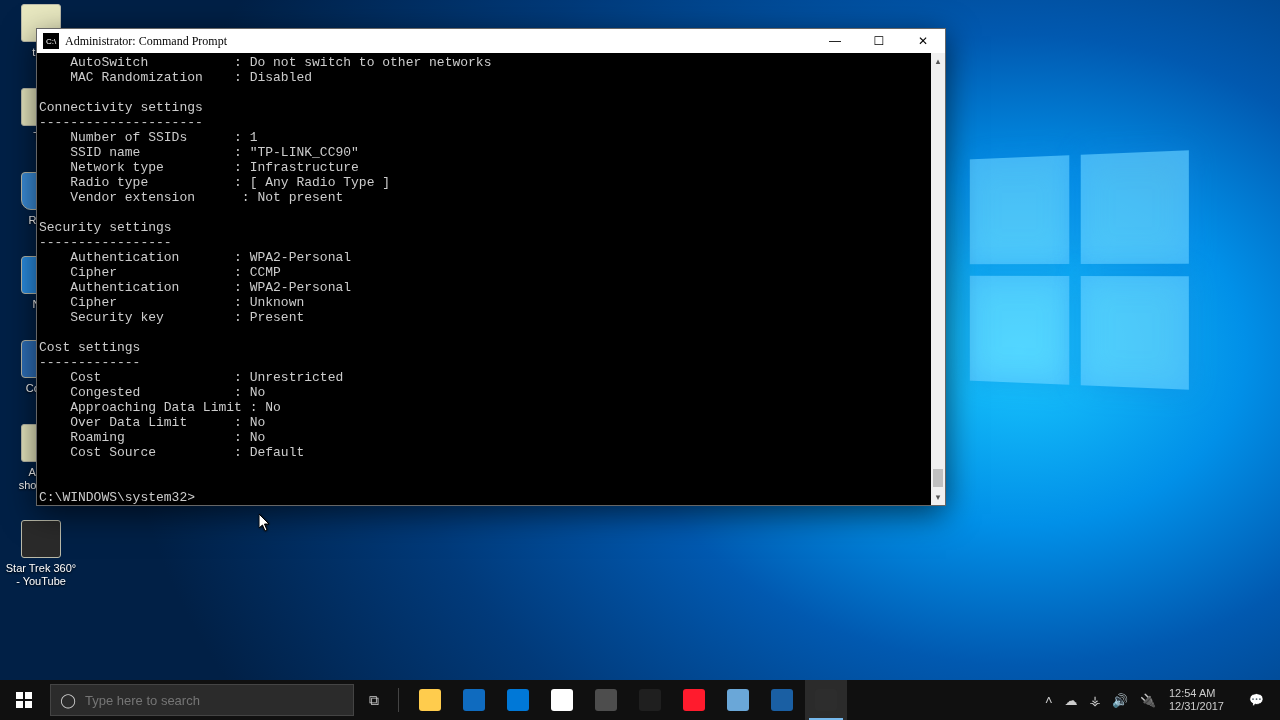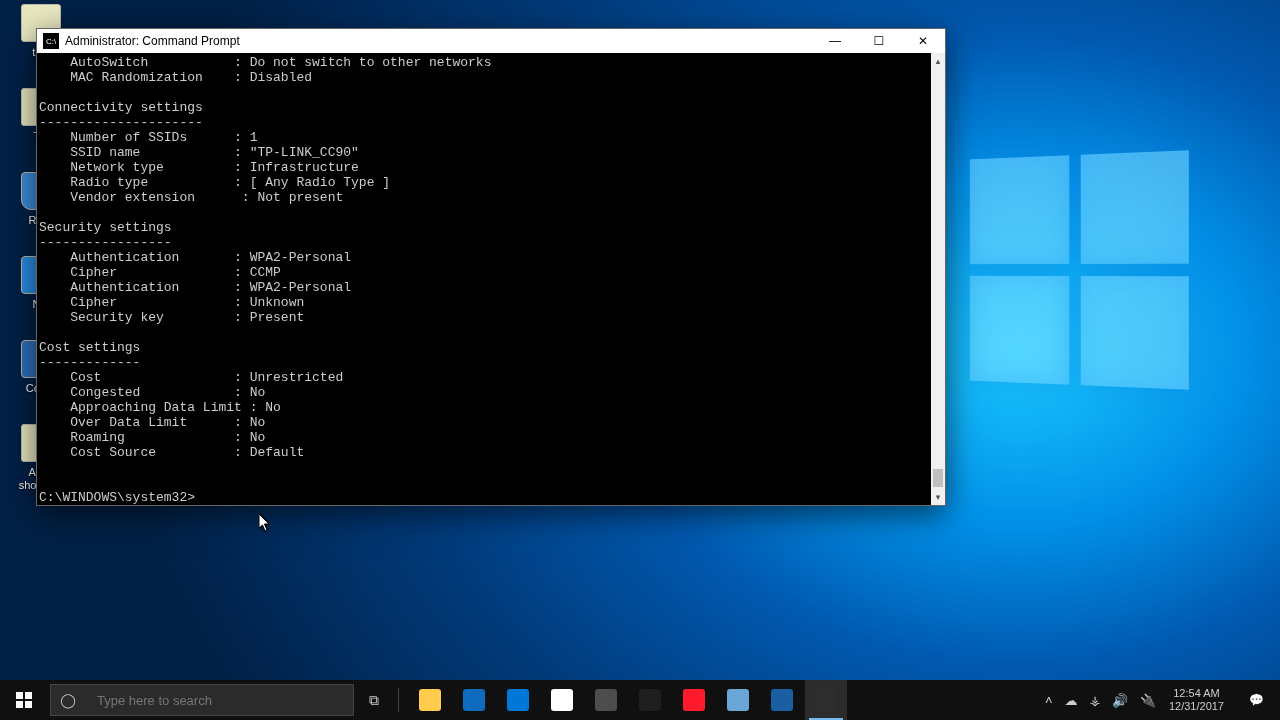--- a/index.html
+++ b/index.html
@@ -27,21 +27,21 @@
   .desktop-icons .glyph.trek{ background:#2a2a2a; }
   .desktop-icons .lbl { color:#fff; font-size:11px; line-height:13px; text-align:center; margin-top:4px;
                        text-shadow:0 1px 2px #000; min-height:14px; word-wrap:break-word; }
 
   
   .cmdwin { position:absolute; top:28px; left:36px; width:910px; height:478px; background:#000;
             box-shadow:0 8px 30px rgba(0,0,0,.6); border:1px solid #666; }
   .titlebar { height:24px; background:#fff; display:flex; align-items:center; font-size:12px; color:#000; }
   .titlebar .ticon { width:16px; height:16px; margin:0 6px; background:#000; color:#fff; font-size:8px;
                      display:flex; align-items:center; justify-content:center; }
-  .titlebar .title { flex:1; }
+  .titlebar .title { flex:1;font-family:Liberation Serif, serif; }
   .winbtns { display:flex; }
   .winbtns div { width:44px; height:24px; display:flex; align-items:center; justify-content:center;
                  font-size:12px; cursor:pointer; }
 
   .termbody { position:absolute; top:24px; left:0; right:14px; bottom:0; background:#000; color:#ccc;
               font-family:"Consolas","Courier New",monospace; font-size:13px; line-height:15px;
               padding:2px 2px 2px 2px; white-space:pre; overflow:hidden; }
 
   .scrollbar { position:absolute; top:24px; right:0; width:14px; bottom:0; background:#f0f0f0; }
   .scrollbar .btn { height:16px; background:#f0f0f0; color:#555; font-size:9px; text-align:center;
@@ -56,34 +56,34 @@
 
   
   .taskbar { position:absolute; bottom:0; left:0; right:0; height:40px; background:#101010;
              display:flex; align-items:center; color:#fff; font-size:12px; }
   .taskbar .start { width:48px; height:40px; display:flex; align-items:center; justify-content:center; cursor:pointer; }
   .taskbar .start .grid { width:16px; height:16px; display:grid; grid-template:1fr 1fr/1fr 1fr; gap:2px; }
   .taskbar .start .grid span { background:#fff; }
   .search { display:flex; align-items:center; background:#2b2b2b; height:32px; width:304px; margin-left:2px;
             border:1px solid #444; }
   .search .sglyph { width:34px; text-align:center; color:#ccc; font-size:14px; }
-  .search input { flex:1; background:transparent; border:none; outline:none; color:#bef264; font-size:13px;margin-left:12px; }
+  .search input { flex:1; background:transparent; border:none; outline:none; color:#bef264; font-size:13px; }
   .taskview { width:40px; text-align:center; cursor:pointer; font-size:14px; color:#ccc; }
   .sep { width:1px; height:24px; background:#444; margin:0 4px; }
   .pinned { display:flex; gap:2px; margin-left:6px; }
   .pinned .app { width:42px; height:40px; display:flex; align-items:center; justify-content:center;
                  cursor:pointer; position:relative; }
   .pinned .app.active { background:#2b2b2b; }
   .pinned .app.active::after { content:""; position:absolute; bottom:0; left:4px; right:4px; height:2px;
                                background:#76b9ed; }
   .appicon { width:22px; height:22px; border-radius:3px; }
   .tray { margin-left:auto; display:flex; align-items:center; gap:12px; padding:0 4px 0 10px; color:#ccc;
           font-size:12px; }
   .tray .glyph { cursor:pointer; font-size:13px; }
-  .clock { text-align:center; font-size:11px; line-height:13px; cursor:pointer; padding-right:2px; }
+  .clock { text-align:left; font-size:11px; line-height:13px; cursor:pointer; padding-right:2px; }
   .notif { width:38px; height:40px; display:flex; align-items:center; justify-content:center; cursor:pointer; }
 </style>
 </head>
 <body>
 
 <div class="winlogo">
   <div></div>
     <div></div>
     <div></div>
     <div></div>
@@ -107,20 +107,24 @@
       <div class="lbl">Net</div>
     </div>
     <div class="ico">
       <div class="glyph cp"></div>
       <div class="lbl">Co
 Pa</div>
     </div>
     <div class="ico">
       <div class="glyph app"></div>
       <div class="lbl">Apps shortcuts</div>
+    </div>
+    <div class="ico">
+      <div class="glyph trek"></div>
+      <div class="lbl">Star Trek 360° - YouTube</div>
     </div>
   </div>
 
 <div class="cmdwin">
   <div class="titlebar">
     <div class="ticon">C:\</div>
     <div class="title">Administrator: Command Prompt</div>
     <div class="winbtns">
       <div>—</div>
       <div>☐</div>

